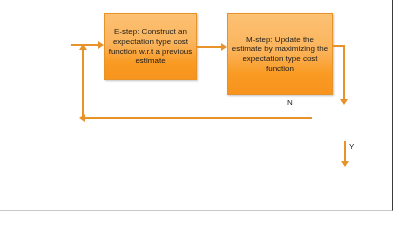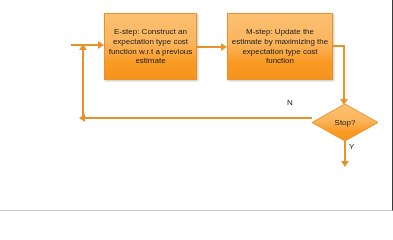--- a/index.html
+++ b/index.html
@@ -34,21 +34,21 @@
     box-shadow: 1px 1px 2px rgba(120,120,120,0.45);
   }
   .node-text {
     display: block;
     padding: 0 3px;
     white-space: pre-line;
   }
 
   #node-init      { left: 5px;   top: 22px;  width: 66px;  height: 46px;  font-size: 8px; }
   #node-estep     { left: 104px; top: 13px;  width: 93px;  height: 67px;  font-size: 8px; }
-  #node-mstep     { left: 227px; top: 13px;  width: 106px; height: 67px;  font-size: 8px; }
+  #node-mstep     { left: 227px; top: 13px;  width: 106px; height: 82px;  font-size: 8px; }
   #node-final     { left: 308px; top: 165px; width: 76px;  height: 33px;  font-size: 8px; }
 
   
   #node-stop {
     position: absolute;
     left: 312px;
     top: 104px;
     width: 66px;
     height: 37px;
   }
@@ -126,34 +126,20 @@
   <div class="arrowhead ah-right" style="left:221px; top:43px;"></div>
 
   <div class="node" id="node-mstep">
     <span class="node-text">M-step: Update the estimate by maximizing the expectation type cost function</span>
   </div>
 
   <div class="conn conn-h" style="left:333px; top:45px; width:12px;"></div>
   <div class="conn conn-v" style="left:343px; top:45px; height:54px;"></div>
   <div class="arrowhead ah-down" style="left:340px; top:99px;"></div>
 
-  <div id="node-stop">
-    <svg class="diamond-shape" viewBox="0 0 66 37" preserveAspectRatio="none">
-      <defs>
-        <linearGradient id="diamondGrad" x1="0" y1="0" x2="0" y2="1">
-          <stop offset="0%" stop-color="#fcc173"></stop>
-          <stop offset="45%" stop-color="#fbb45c"></stop>
-          <stop offset="75%" stop-color="#f99a23"></stop>
-          <stop offset="100%" stop-color="#f7941e"></stop>
-        </linearGradient>
-      </defs>
-      <polygon points="33,0 66,18.5 33,37 0,18.5" fill="url(#diamondGrad)" stroke="#e8922a" stroke-width="1"></polygon>
-    </svg>
-    <span class="diamond-label">Stop?</span>
-  </div>
 
   <div class="conn conn-h" style="left:85px; top:117px; width:227px;"></div>
   <div class="arrowhead ah-left" style="left:79px; top:114px;"></div>
   <div class="conn conn-v" style="left:82px; top:50px; height:68px;"></div>
   <div class="arrowhead ah-up" style="left:79px; top:44px;"></div>
 
   <span class="edge-label" id="label-n">N</span>
 
   <div class="conn conn-v" style="left:344px; top:141px; height:22px;"></div>
   <div class="arrowhead ah-down" style="left:341px; top:161px;"></div>

